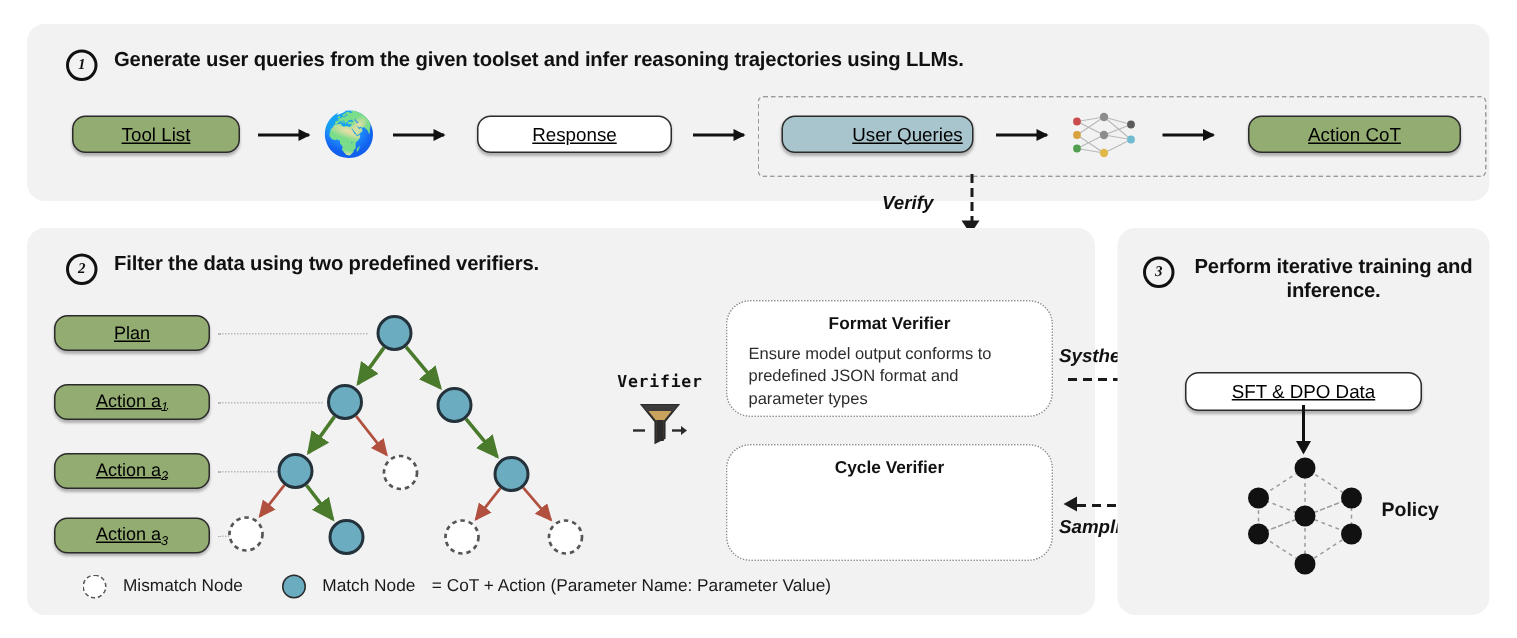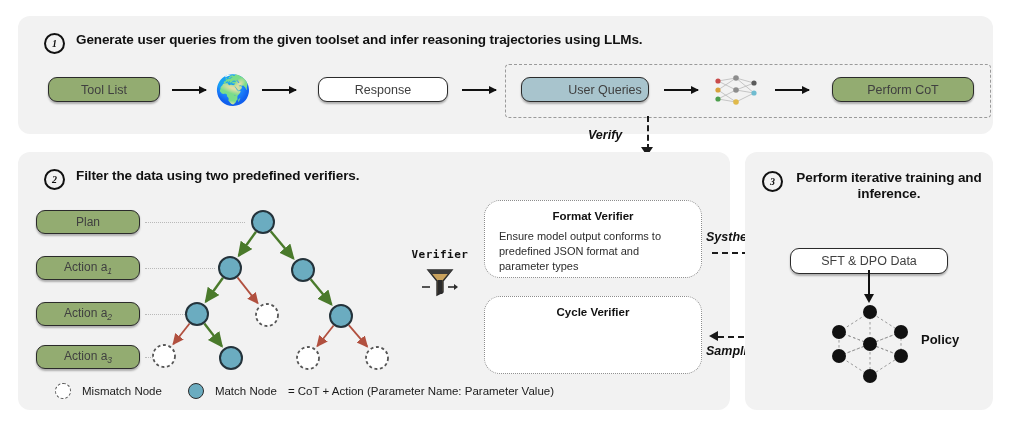--- a/index.html
+++ b/index.html
@@ -35,23 +35,24 @@
   #head1{left:44px;top:32px;}
   #head2{left:44px;top:168px;}
   #head3{left:762px;top:170px;width:225px;}
   #head3 .step-text{text-align:center;width:190px;}
 
   
   .nbox{
     position:absolute;box-sizing:border-box;
     display:flex;align-items:center;justify-content:center;
     border:1.6px solid #2b2b2b;border-radius:9px;
-    font-size:12.5px;color:#404040;
+    font-size:12.5px;color:#000000;
     box-shadow:0 1.5px 2px rgba(0,0,0,.28);
     white-space:nowrap;
+    text-decoration:underline;
   }
   .green{background:#93ac71;}
   .blue{background:#a8c4cd;padding-left:40px;}
   .white{background:#ffffff;}
 
   
   #b-toollist{left:48px;top:77px;width:112px;height:25px;}
   #b-response{left:318px;top:77px;width:130px;height:25px;}
   #b-userq{left:521px;top:77px;width:128px;height:25px;}
   #b-actioncot{left:832px;top:77px;width:142px;height:25px;}
@@ -188,21 +189,21 @@
     <circle cx="6" cy="17" r="2.6" fill="#d8a23c"></circle>
     <circle cx="6" cy="26" r="2.6" fill="#4f9f4f"></circle>
     <circle cx="24" cy="5" r="2.8" fill="#8d8d8d"></circle>
     <circle cx="24" cy="17" r="2.8" fill="#8d8d8d"></circle>
     <circle cx="24" cy="29" r="2.8" fill="#e0b94a"></circle>
     <circle cx="42" cy="10" r="2.6" fill="#5b5b5b"></circle>
     <circle cx="42" cy="20" r="2.6" fill="#6fbcd0"></circle>
   </svg>
 
   <div class="arrow" id="ar5"></div>
-  <div class="nbox green" id="b-actioncot">Perform CoT</div>
+  <div class="nbox green" id="b-actioncot">Action CoT</div>
 
   <div id="verify-line"></div>
   <div id="verify-head"></div>
   <div id="verify-label">Verify</div>
 
   <div class="panel" id="panel2"></div>
 
   <div class="step-head" id="head2">
     <div class="step-num">2</div>
     <div class="step-text">Filter the data using two predefined verifiers.</div>

